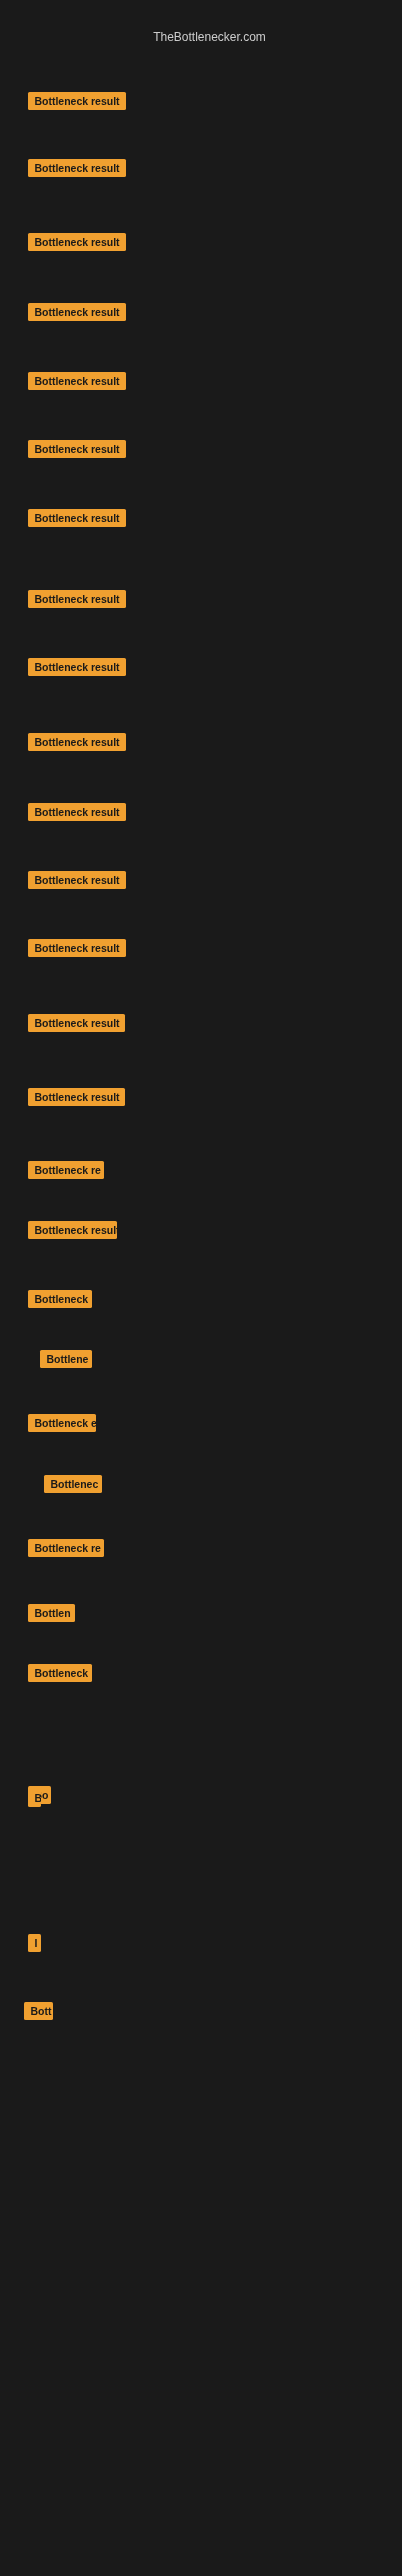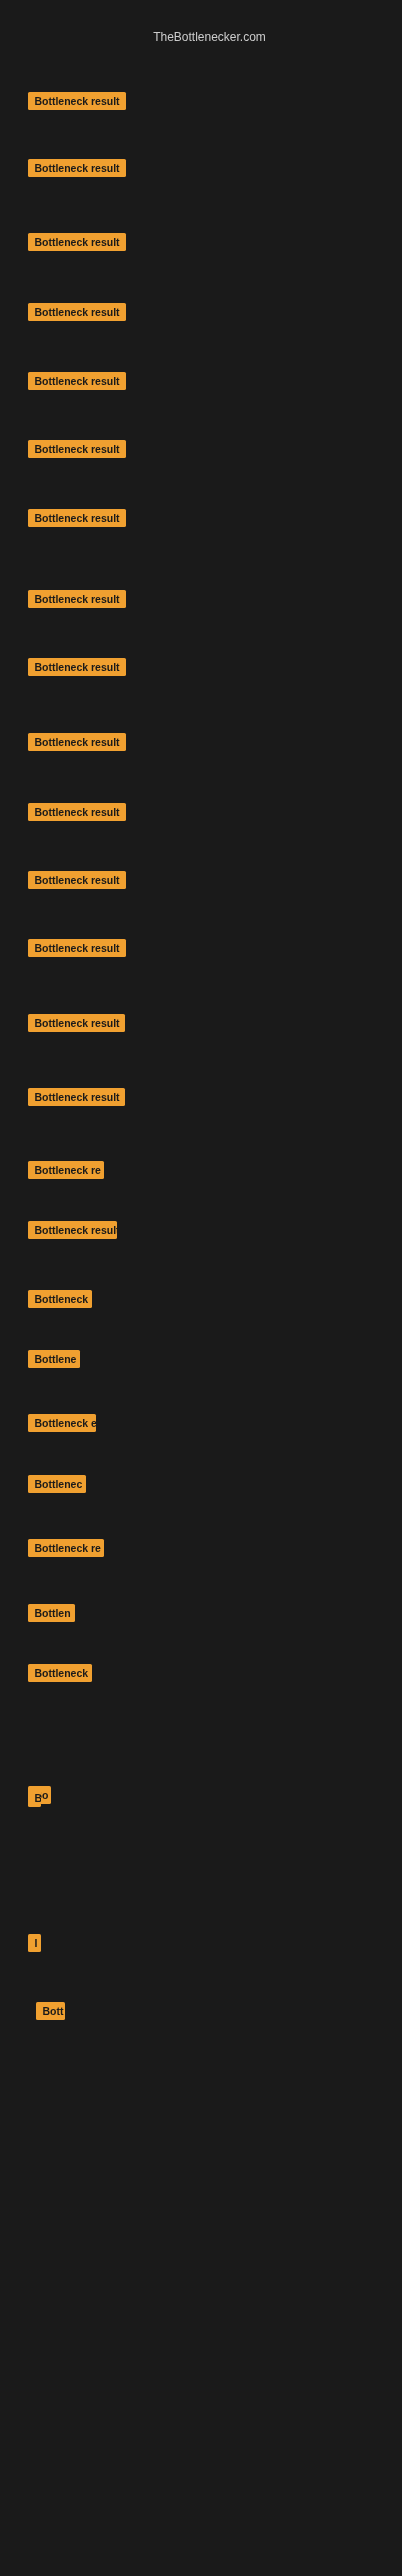--- a/index.html
+++ b/index.html
@@ -55,24 +55,24 @@
     <div style="position: absolute; top: 588px; left: 4px;"><span class="bottleneck-label" style="max-width: 105px;">Bottleneck result</span></div>
     <div style="position: absolute; top: 663px; left: 4px;"><span class="bottleneck-label" style="max-width: 105px;">Bottleneck result</span></div>
     <div style="position: absolute; top: 733px; left: 4px;"><span class="bottleneck-label" style="max-width: 105px;">Bottleneck result</span></div>
     <div style="position: absolute; top: 801px; left: 4px;"><span class="bottleneck-label" style="max-width: 101px;">Bottleneck result</span></div>
     <div style="position: absolute; top: 869px; left: 4px;"><span class="bottleneck-label" style="max-width: 101px;">Bottleneck result</span></div>
     <div style="position: absolute; top: 944px; left: 4px;"><span class="bottleneck-label" style="max-width: 97px;">Bottleneck result</span></div>
     <div style="position: absolute; top: 1018px; left: 4px;"><span class="bottleneck-label" style="max-width: 97px;">Bottleneck result</span></div>
     <div style="position: absolute; top: 1091px; left: 4px;"><span class="bottleneck-label" style="max-width: 76px;">Bottleneck re</span></div>
     <div style="position: absolute; top: 1151px; left: 4px;"><span class="bottleneck-label" style="max-width: 89px;">Bottleneck result</span></div>
     <div style="position: absolute; top: 1220px; left: 4px;"><span class="bottleneck-label" style="max-width: 64px;">Bottleneck</span></div>
-    <div style="position: absolute; top: 1280px; left: 4px; text-align: center;"><span class="bottleneck-label" style="max-width: 52px;">Bottlene</span></div>
+    <div style="position: absolute; top: 1280px; left: 16px; text-align: center;"><span class="bottleneck-label" style="max-width: 52px;">Bottlene</span></div>
     <div style="position: absolute; top: 1344px; left: 4px; text-align: right;"><span class="bottleneck-label" style="max-width: 68px;">Bottleneck e</span></div>
-    <div style="position: absolute; top: 1405px; left: 4px;"><span class="bottleneck-label" style="max-width: 58px;">Bottlenec</span></div>
+    <div style="position: absolute; top: 1405px; left: 20px;"><span class="bottleneck-label" style="max-width: 58px;">Bottlenec</span></div>
     <div style="position: absolute; top: 1469px; left: 4px;"><span class="bottleneck-label" style="max-width: 76px;">Bottleneck re</span></div>
     <div style="position: absolute; top: 1534px; left: 4px; text-decoration: underline;"><span class="bottleneck-label" style="max-width: 47px;">Bottlen</span></div>
     <div style="position: absolute; top: 1594px; left: 4px;"><span class="bottleneck-label" style="max-width: 64px;">Bottleneck</span></div>
     <div style="position: absolute; top: 1716px; left: 4px;"><span class="bottleneck-label" style="max-width: 22.5px;">Bo</span></div>
     <div style="position: absolute; top: 1719px; left: 4px;"><span class="bottleneck-label" style="max-width: 13px;">B</span></div>
     <div style="position: absolute; top: 1864px; left: 4px;"><span class="bottleneck-label" style="max-width: 8px;">I</span></div>
-    <div style="position: absolute; top: 1932px; left: 12px; text-decoration: underline;"><span class="bottleneck-label" style="max-width: 29px;">Bott</span></div>
+    <div style="position: absolute; top: 1932px; left: 0; text-decoration: underline;"><span class="bottleneck-label" style="max-width: 29px;">Bott</span></div>
   </div>
 
 
 </body></html>

